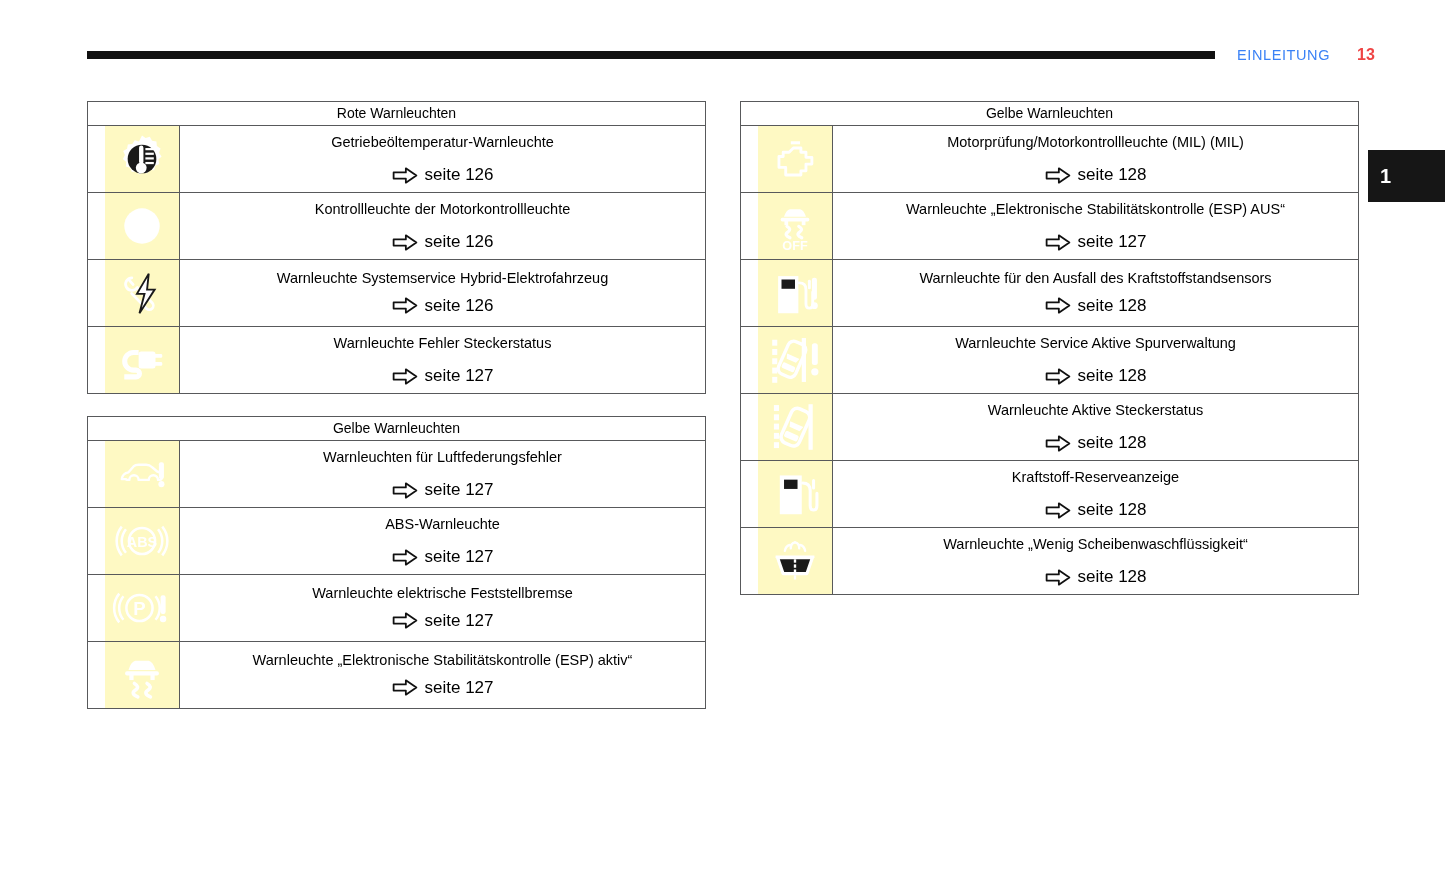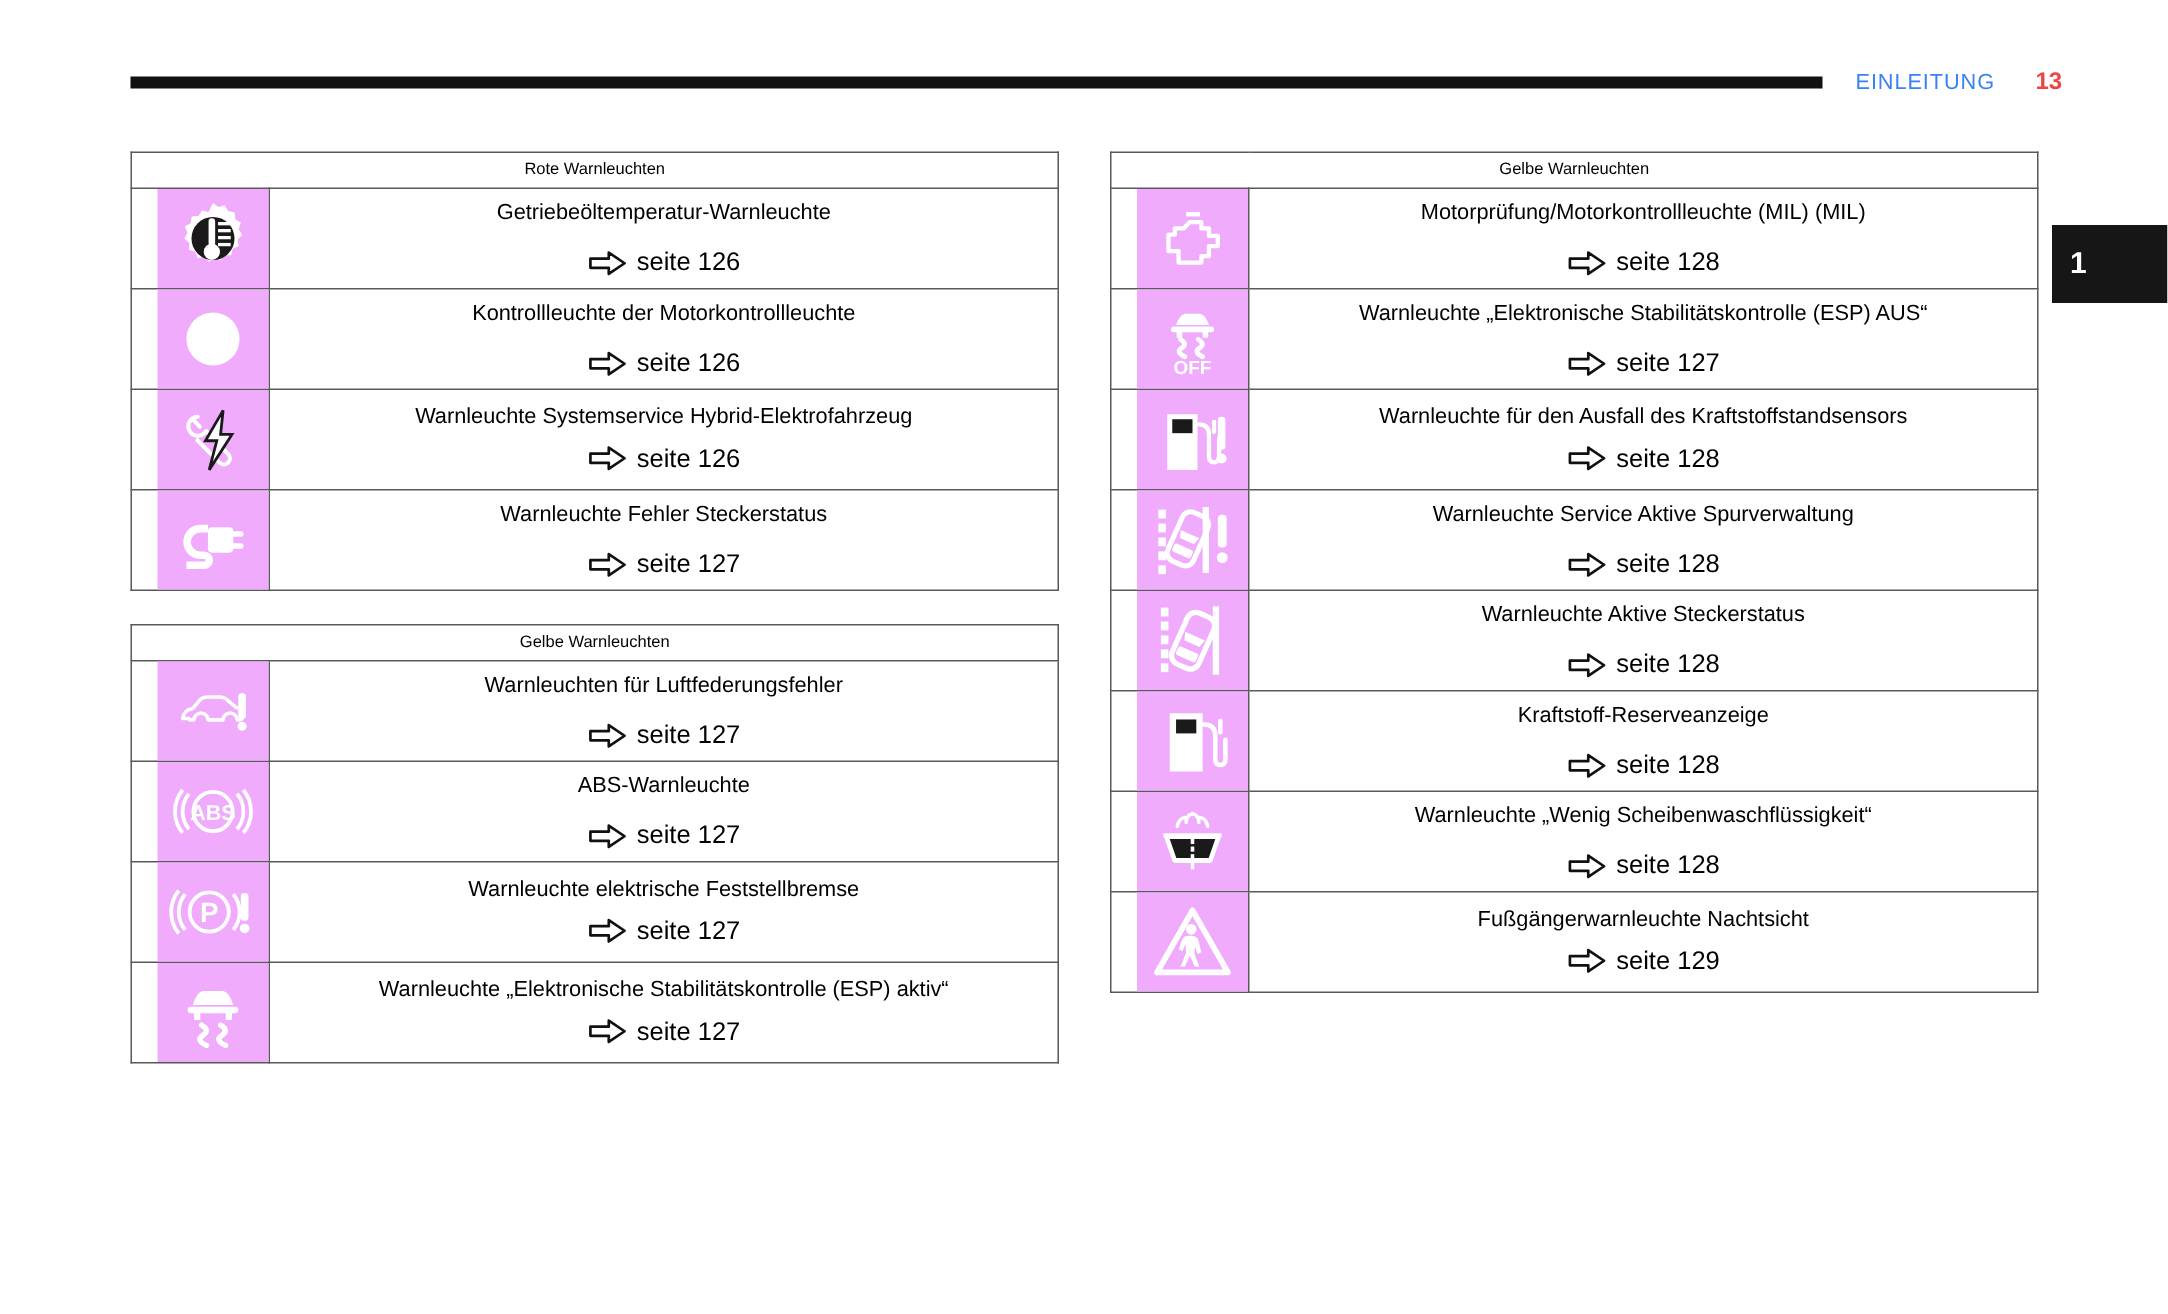--- a/index.html
+++ b/index.html
@@ -63,35 +63,35 @@
   .wtable { width: 100%; border-collapse: collapse; margin-bottom: 22px; }
   .wtable:last-child { margin-bottom: 0; }
 
   .wtable td, .wtable th {
     border: 1px solid #58595b;
     padding: 0;
     vertical-align: middle;
   }
   .cat-head {
     text-align: center;
-    font-size: 11px;
+    font-size: 14px;
     font-weight: 400;
     height: 23px;
     line-height: 23px;
     padding: 0 4px;
   }
   .icon-cell {
     width: 92px;
     padding: 5px 6px;
     text-align: center;
     vertical-align: middle;
   }
   .icon-box {
     width: 74px; height: 66px;
-    background: #f0abfc;
+    background: #fef9c3;
     display: inline-flex;
     align-items: center;
     justify-content: center;
     overflow: hidden;
     margin-left: 16px;
   }
   .icon-box svg { display: block; }
 
   .desc-cell {
     text-align: center;
@@ -520,37 +520,17 @@
             <td class="desc-cell">
               <div class="desc-title">Warnleuchte „Wenig Scheibenwaschflüssigkeit“</div>
               <div class="desc-ref">
                 <span class="arrow-ico"><svg viewBox="0 0 30 20" width="26" height="17" aria-hidden="true">
                     <path d="M1.6 6.4 H16 V1.6 L28.4 10 L16 18.4 V13.6 H1.6 Z" fill="#ffffff" stroke="#111111" stroke-width="2.1" stroke-linejoin="round"></path>
                   </svg></span>
                 <span class="ref-text">seite 128</span>
               </div>
             </td>
           </tr>
-          <tr class="row r-compact">
-            <td class="icon-cell"><div class="icon-box">
-                <svg viewBox="0 0 64 64" width="60" height="54" aria-hidden="true">
-                  <path d="M32 7 L60 56 H4 Z" fill="none" stroke="#ffffff" stroke-width="4.6" stroke-linejoin="round"></path>
-                  <g fill="#ffffff">
-                    <circle cx="31" cy="22" r="4.2"></circle>
-                    <path d="M31 27 q5 0 6 5 l2 8 l-3 1.5 l-2-6 l-0.5 6 l4 10 h-3.6 l-4-8.5 l-4 8.5 h-3.4 l4.4-11 l-0.6-7 l-2.2 5.6 l-3-1.2 l2.6-7.5 q1.3-3.4 5.3-3.4 z"></path>
-                  </g>
-                </svg>
-              </div></td>
-            <td class="desc-cell">
-              <div class="desc-title">Fußgängerwarnleuchte Nachtsicht</div>
-              <div class="desc-ref">
-                <span class="arrow-ico"><svg viewBox="0 0 30 20" width="26" height="17" aria-hidden="true">
-                    <path d="M1.6 6.4 H16 V1.6 L28.4 10 L16 18.4 V13.6 H1.6 Z" fill="#ffffff" stroke="#111111" stroke-width="2.1" stroke-linejoin="round"></path>
-                  </svg></span>
-                <span class="ref-text">seite 129</span>
-              </div>
-            </td>
-          </tr>
         </tbody>
       </table>
     </div>
 
 </div>
 
 </body></html>

